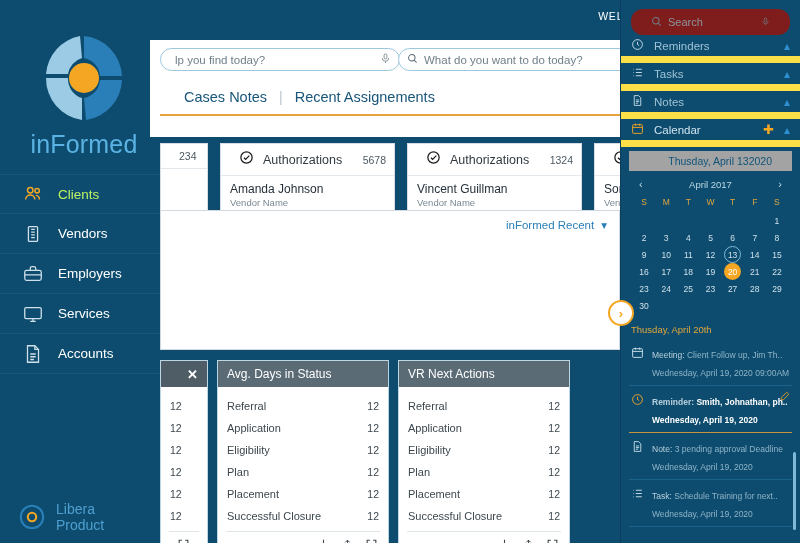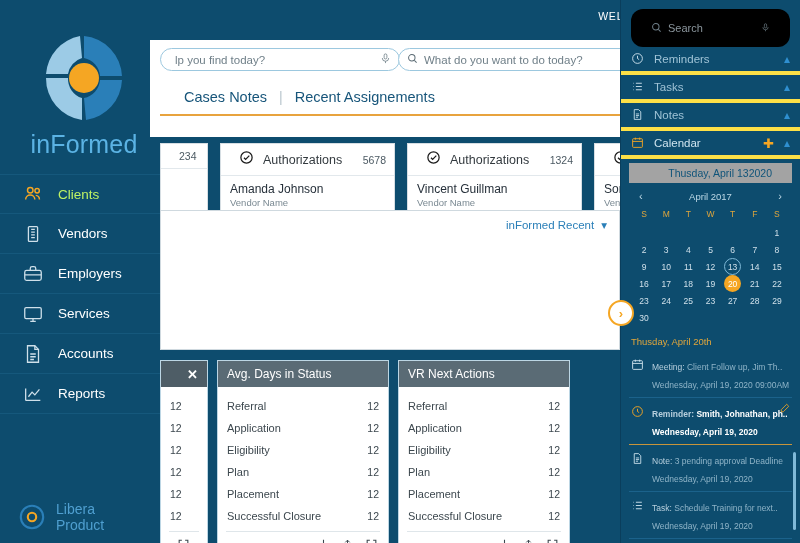--- a/index.html
+++ b/index.html
@@ -114,28 +114,28 @@
   }
   .w-foot.left { justify-content: center; }
   .ficon { width: 15px; height: 15px; cursor: pointer; }
 
   
   .rpanel {
     position: absolute; right: 0; top: 0; width: 180px; height: 543px;
     background: #0d4c6e; border-left: 1px solid #0a3e5c;
   }
   .rsearch {
-    margin: 9px 10px 0 10px; height: 38px; background: #000000; border-radius: 12px;
+    margin: 9px 10px 0 10px; height: 26px; background: #7f1d1d; border-radius: 12px;
     display: flex; align-items: center; padding: 0 20px; gap: 6px;
     color: #8a959c; font-size: 11px;
   }
   .rsearch .ph { flex: 1; }
   .racc {
     height: 28px; display: flex; align-items: center; gap: 10px;
-    padding: 0 10px; border-bottom: 4px solid #fde047;
+    padding: 0 10px; border-bottom: 7px solid #fde047;
     color: #9fc3d6; font-size: 11.5px; cursor: pointer;
   }
   .racc.active { color: #cfe4ef; }
   .racc .lbl { flex: 1; }
   .plus-ico { color: #f5a623; font-size: 13px; }
   .chev-up { color: #2f8fd0; font-size: 12px; }
 
   
   .calhead {
     margin: 4px 8px 0 8px; background: #a3a3a3; color: #10547a;
@@ -242,29 +242,20 @@
         <span class="nav-label">Services</span>
       </div>
       <div class="nav-item">
         <span class="nav-ico">
           <svg width="22" height="22" viewBox="0 0 24 24" fill="none" stroke="#cfe0ea" stroke-width="1.4">
             <path d="M6 3h8l4 4v14H6z"></path>
               <path d="M14 3v4h4M9 12h6M9 15h6M9 18h4"></path>
           </svg>
         </span>
         <span class="nav-label">Accounts</span>
-      </div>
-      <div class="nav-item">
-        <span class="nav-ico">
-          <svg width="22" height="22" viewBox="0 0 24 24" fill="none" stroke="#cfe0ea" stroke-width="1.4">
-            <path d="M4 19V6M4 19h16"></path>
-              <path d="M7 15l4-5 3 3 5-6"></path>
-          </svg>
-        </span>
-        <span class="nav-label">Reports</span>
       </div>
     </div>
 
     <div class="product">
       <span class="pmark">
         <svg width="28" height="28" viewBox="0 0 40 40">
           <circle cx="20" cy="20" r="16" fill="none" stroke="#2a7fb8" stroke-width="3"></circle>
           <circle cx="20" cy="20" r="6" fill="none" stroke="#f5a623" stroke-width="3"></circle>
         </svg>
       </span>

